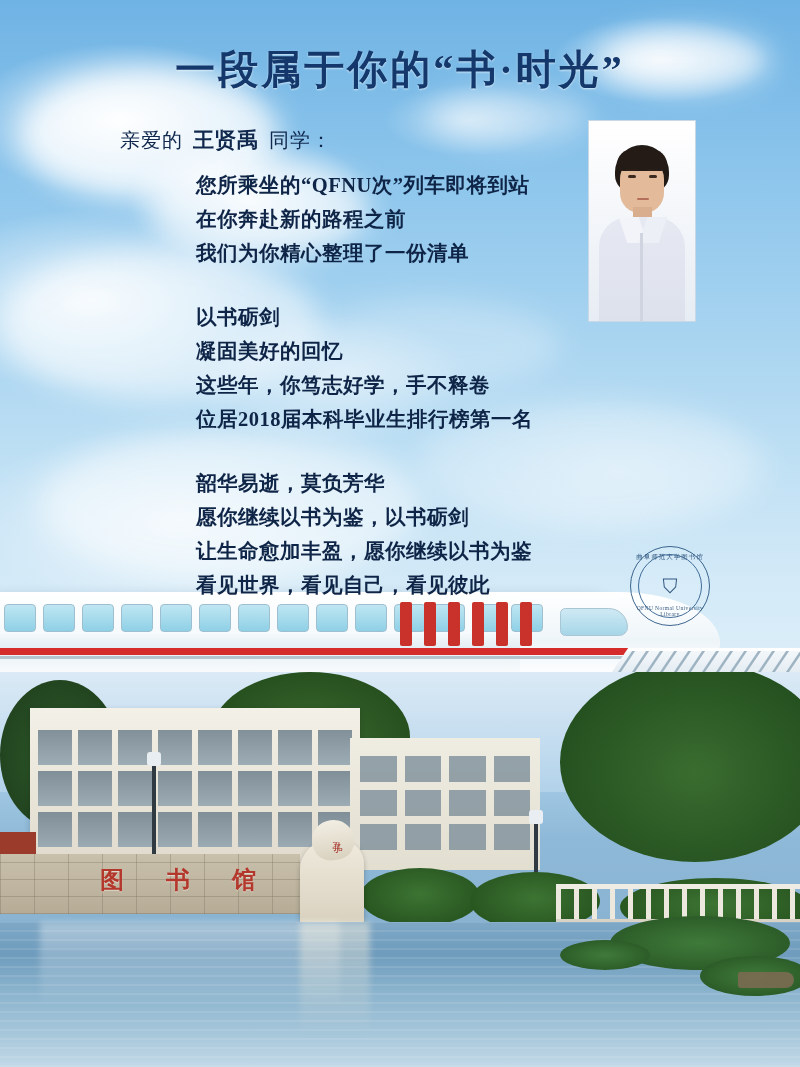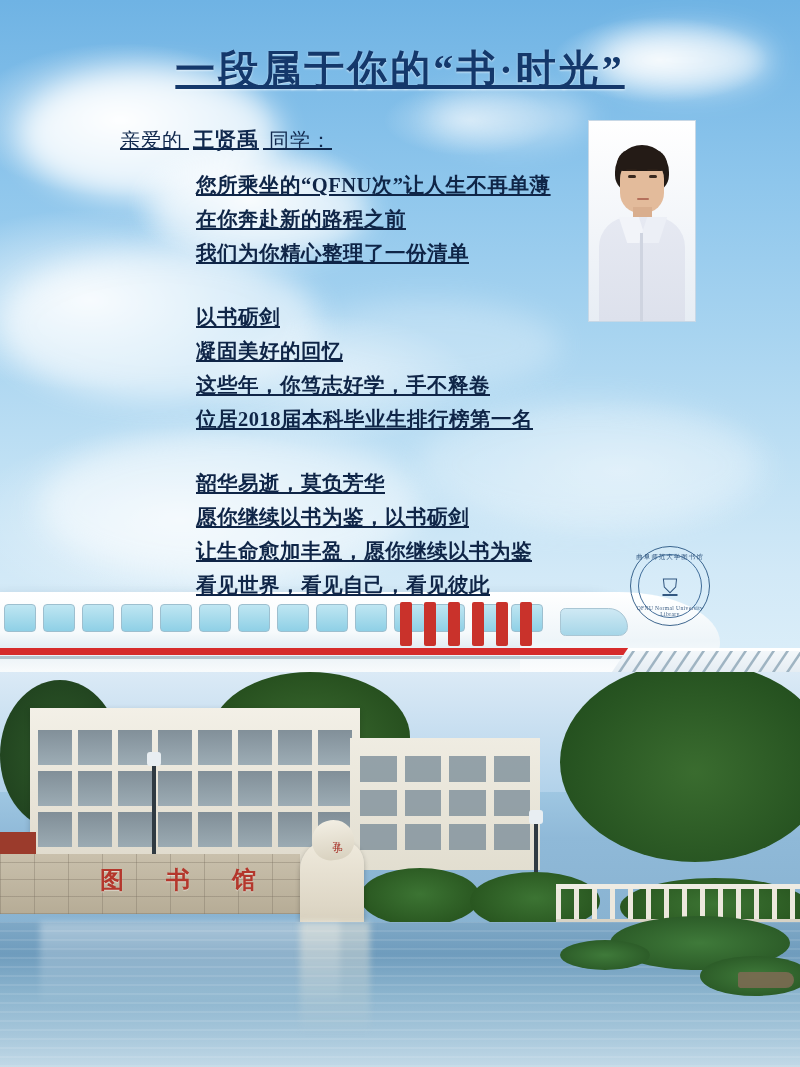--- a/index.html
+++ b/index.html
@@ -366,21 +366,21 @@
   .c-lamp {
     position: absolute; width: 4px; background: #2f3a42;
   }
   .c-lamp::before {
     content:""; position: absolute; left: -5px; top: -12px; width: 14px; height: 14px;
     background: #e8eef2; border-radius: 3px;
   }
   .lamp1 { left: 152px; top: 92px; height: 110px; }
   .lamp2 { left: 534px; top: 150px; height: 68px; }
 
-  .seal, .title, .greeting, .body-block { z-index: 5; text-decoration: underline; }
+  .seal, .title, .greeting, .body-block { z-index: 5; }
 </style>
 </head>
 <body>
 
 <div id="poster">
 
   <div class="sky"></div>
   <div class="cloud-wisp w1"></div>
   <div class="cloud-wisp w2"></div>
   <div class="cloud-wisp w3"></div>
@@ -392,21 +392,21 @@
 
   <div class="title">一段属于你的“书·时光”</div>
 
   <div class="greeting">
     <span>亲爱的</span>
     <span class="name">王贤禹</span>
     <span>同学：</span>
   </div>
 
   <div class="body-block" id="block-1">
-    <div>您所乘坐的“QFNU次”让人生不再单薄</div>
+    <div>您所乘坐的“QFNU次”列车即将到站</div>
     <div>在你奔赴新的路程之前</div>
     <div>我们为你精心整理了一份清单</div>
   </div>
 
   <div class="body-block" id="block-2">
     <div>以书砺剑</div>
     <div>凝固美好的回忆</div>
     <div>这些年，你笃志好学，手不释卷</div>
     <div>位居2018届本科毕业生排行榜第一名</div>
   </div>

